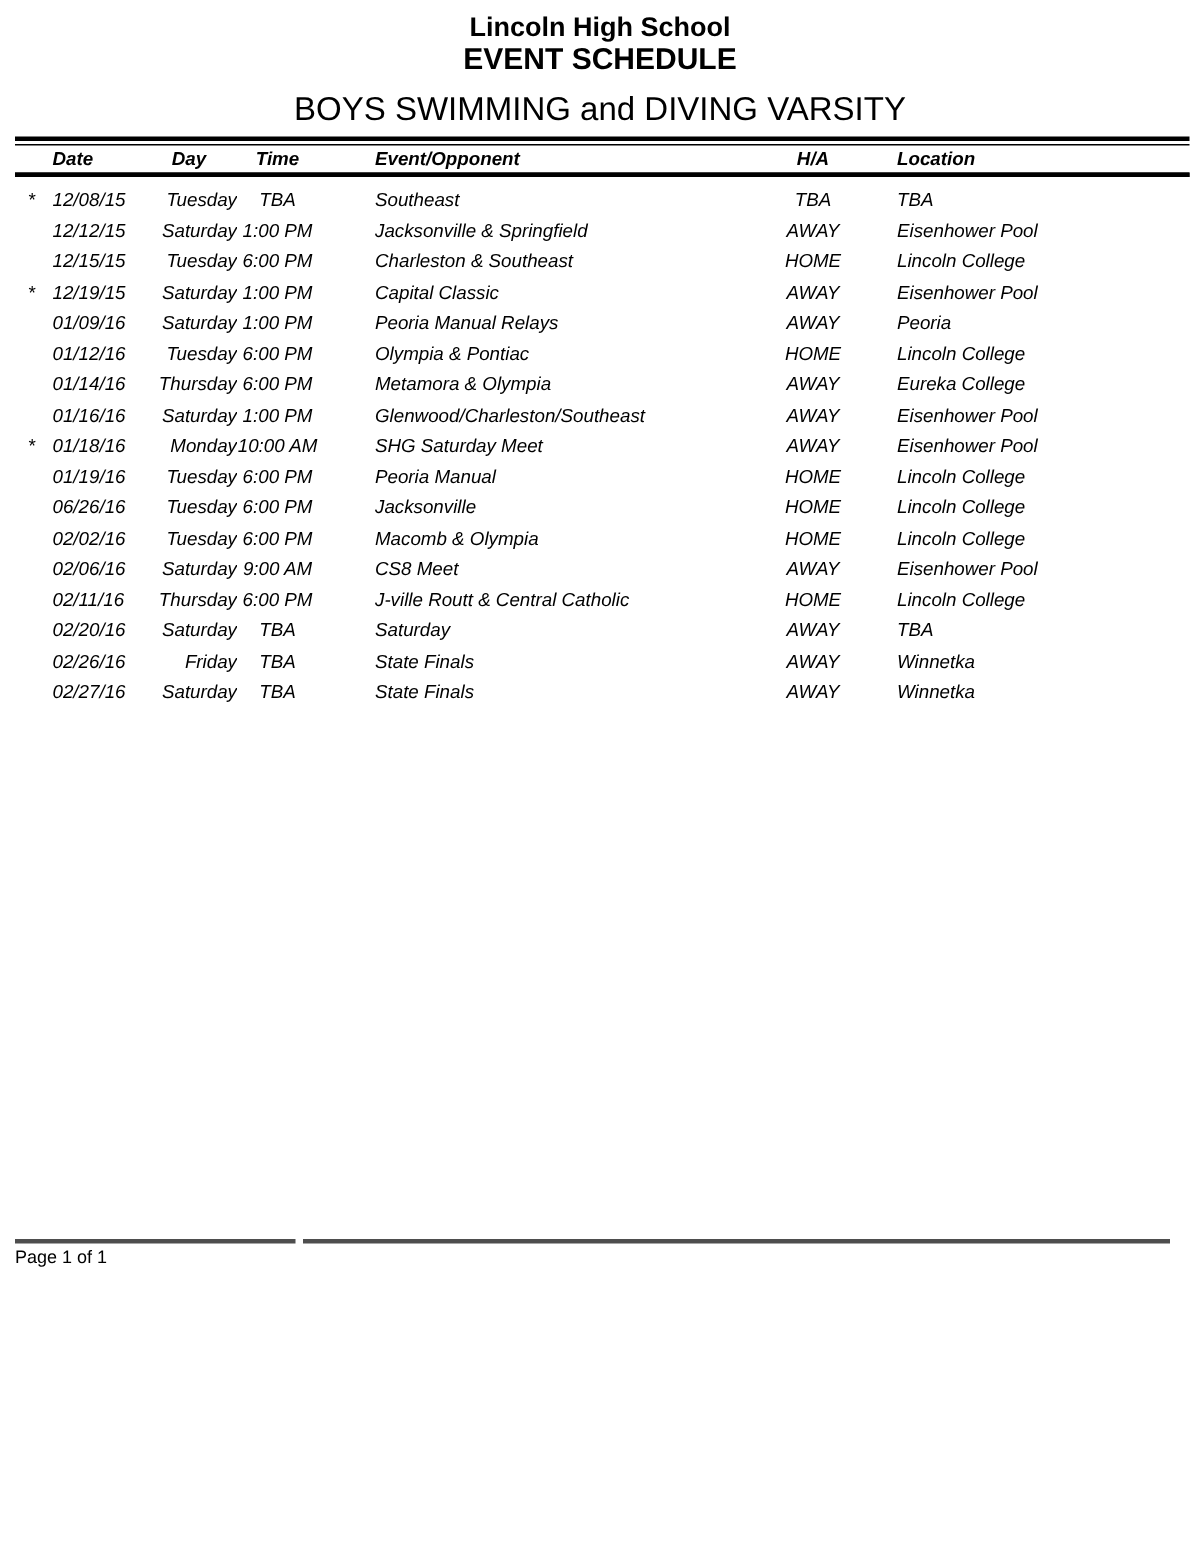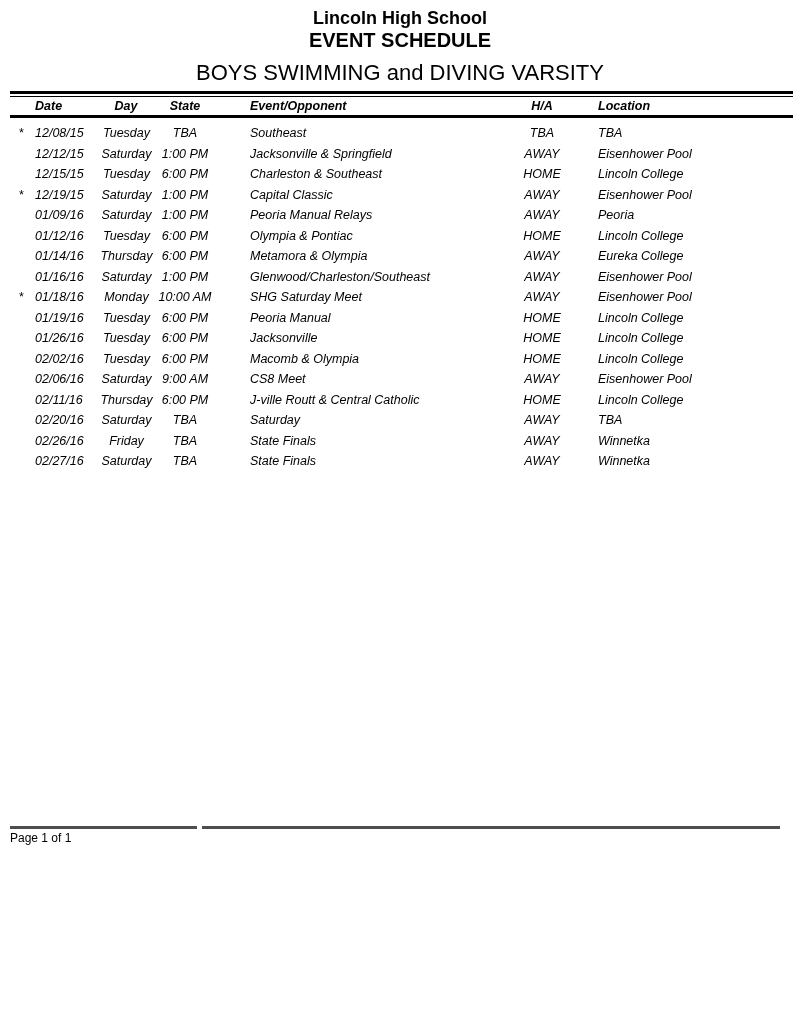--- a/index.html
+++ b/index.html
@@ -29,21 +29,21 @@
     white-space: nowrap; overflow: hidden;
   }
   tbody td {
     font-size: 12.5px; height: 20.5px; padding: 0;
     vertical-align: middle; white-space: nowrap; overflow: hidden;
   }
   tbody tr:first-child td { padding-top: 5px; }
 
   .col-star     { text-align: center; }
   .col-date     { text-align: left; padding-left: 3px; }
-  .col-day      { text-align: center; padding-left: 1px; }
+  .col-day      { text-align: right; padding-left: 1px; }
   th.col-day    { text-align: center; padding-left: 0; }
   .col-time     { text-align: center; }
   .col-event    { text-align: left; padding-left: 38px; }
   .col-ha       { text-align: center; }
   .col-location { text-align: left; padding-left: 32px; }
 
   .footer { position: absolute; left: 10px; right: 20px; bottom: 3px; }
   .footer-rule { display: flex; gap: 5px; height: 3px; }
   .footer-rule span { display: block; height: 3px; background: #4e4e4e; }
   .footer-rule .seg-left { width: 187px; }
@@ -73,21 +73,21 @@
         <col style="width:54px">
         <col style="width:306px">
         <col style="width:48px">
         <col>
       </colgroup>
       <thead>
         <tr>
           <th class="col-star"></th>
           <th class="col-date">Date</th>
           <th class="col-day">Day</th>
-          <th class="col-time">State</th>
+          <th class="col-time">Time</th>
           <th class="col-event">Event/Opponent</th>
           <th class="col-ha">H/A</th>
           <th class="col-location">Location</th>
         </tr>
       </thead>
       <tbody>
           <tr>
             <td class="col-star">*</td>
             <td class="col-date">12/08/15</td>
             <td class="col-day">Tuesday</td>
@@ -172,21 +172,21 @@
             <td class="col-star"></td>
             <td class="col-date">01/19/16</td>
             <td class="col-day">Tuesday</td>
             <td class="col-time">6:00 PM</td>
             <td class="col-event">Peoria Manual</td>
             <td class="col-ha">HOME</td>
             <td class="col-location">Lincoln College</td>
           </tr>
           <tr>
             <td class="col-star"></td>
-            <td class="col-date">01/26/16</td>
+            <td class="col-date">06/26/16</td>
             <td class="col-day">Tuesday</td>
             <td class="col-time">6:00 PM</td>
             <td class="col-event">Jacksonville</td>
             <td class="col-ha">HOME</td>
             <td class="col-location">Lincoln College</td>
           </tr>
           <tr>
             <td class="col-star"></td>
             <td class="col-date">02/02/16</td>
             <td class="col-day">Tuesday</td>

